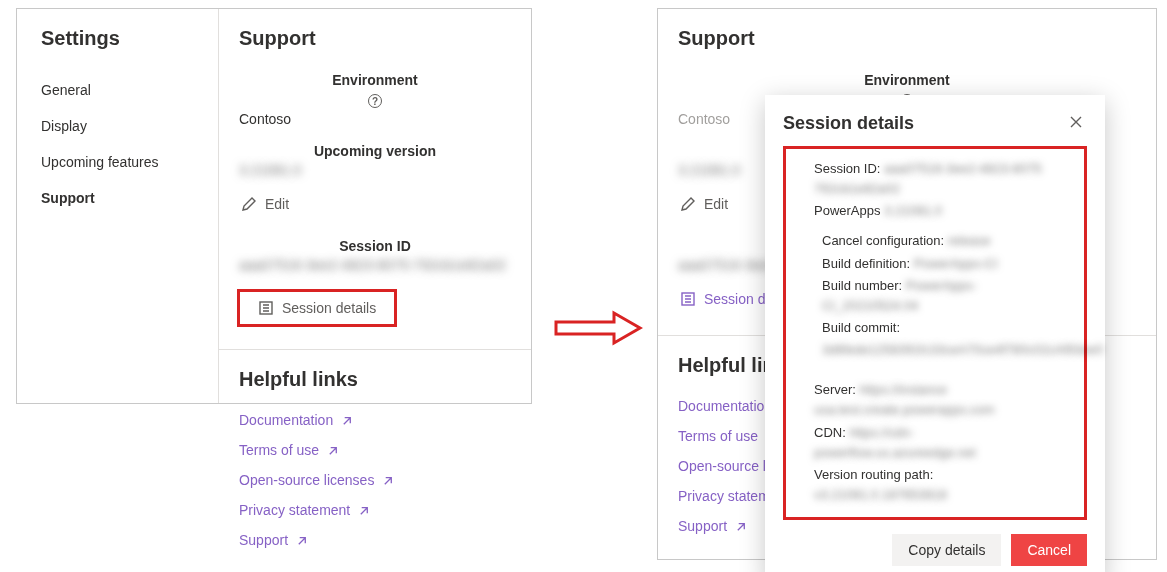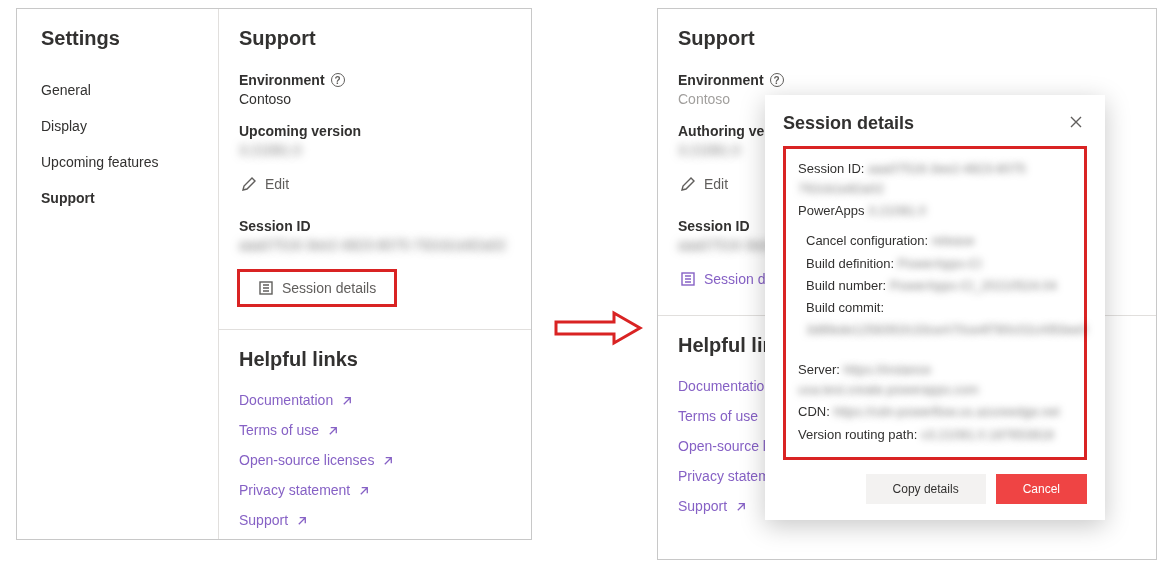--- a/index.html
+++ b/index.html
@@ -15,21 +15,21 @@
     position: relative;
   }
   .panel {
     border: 1px solid #c8c8c8;
     background: #fff;
   }
   
   .left-panel {
     position: absolute;
     left: 16px; top: 8px;
-    width: 516px; height: 532px;
+    width: 516px; height: 396px;
     display: flex;
   }
   .sidebar {
     width: 202px;
     border-right: 1px solid #e1dfdd;
     padding: 18px 0 0 0;
   }
   .sidebar h2 {
     font-size: 20px;
     font-weight: 600;
@@ -51,20 +51,21 @@
     font-weight: 600;
     margin: 0 0 22px 0;
   }
   .label {
     font-weight: 600;
     font-size: 14px;
     margin: 16px 0 3px 0;
     display: flex;
     align-items: center;
     gap: 6px;
+    flex-direction: column;
   }
   .val { color: #323130; margin-bottom: 6px; }
   .blurred {
     color: transparent;
     text-shadow: 0 0 8px rgba(0,0,0,.55);
     user-select: none;
   }
   .linkbtn {
     display: inline-flex;
     align-items: flex-start;
@@ -113,35 +114,35 @@
     padding: 16px 18px 16px 18px;
   }
   .modal-head {
     display: flex; justify-content: space-between; align-items: center;
     margin-bottom: 10px;
   }
   .modal-head h3 { margin:0;font-size:18px;font-weight:600; }
   .close-x { cursor:pointer; font-size:14px; color:#605e5c; padding:4px; }
   .details-box {
     border: 3px solid #d92323;
-    padding: 10px 12px;
+    padding: 10px 28px;
     font-size: 13px;
     line-height: 1.55;
     min-height: 260px;
   }
   .details-box .row { display:block; margin-bottom:2px; }
   .details-box .row .k { color:#323130; }
   .details-box .row .v {
     color: transparent;
     text-shadow: 0 0 7px rgba(0,0,0,.5);
   }
   .details-box .group2 { margin-top: 10px; margin-left: 8px; }
   .details-box .group3 { margin-top: 20px; }
   .modal-actions { display:flex; justify-content:flex-end; gap:10px; margin-top:14px; }
-  .btn { padding:8px 27px; font-size:12px; cursor:pointer; border:none; }
+  .btn { padding:8px 16px; font-size:14px; cursor:pointer; border:none; }
   .btn-secondary { background:#f3f2f1; color:#323130; }
   .btn-primary { background:#ef4444; color:#fff; }
 
   
   .arrow {
     position:absolute; left: 552px; top: 310px; width: 92px; height: 36px;
   }
 
   
   svg.icon { width:16px;height:16px;stroke:#605e5c;fill:none;stroke-width:1.4; }

